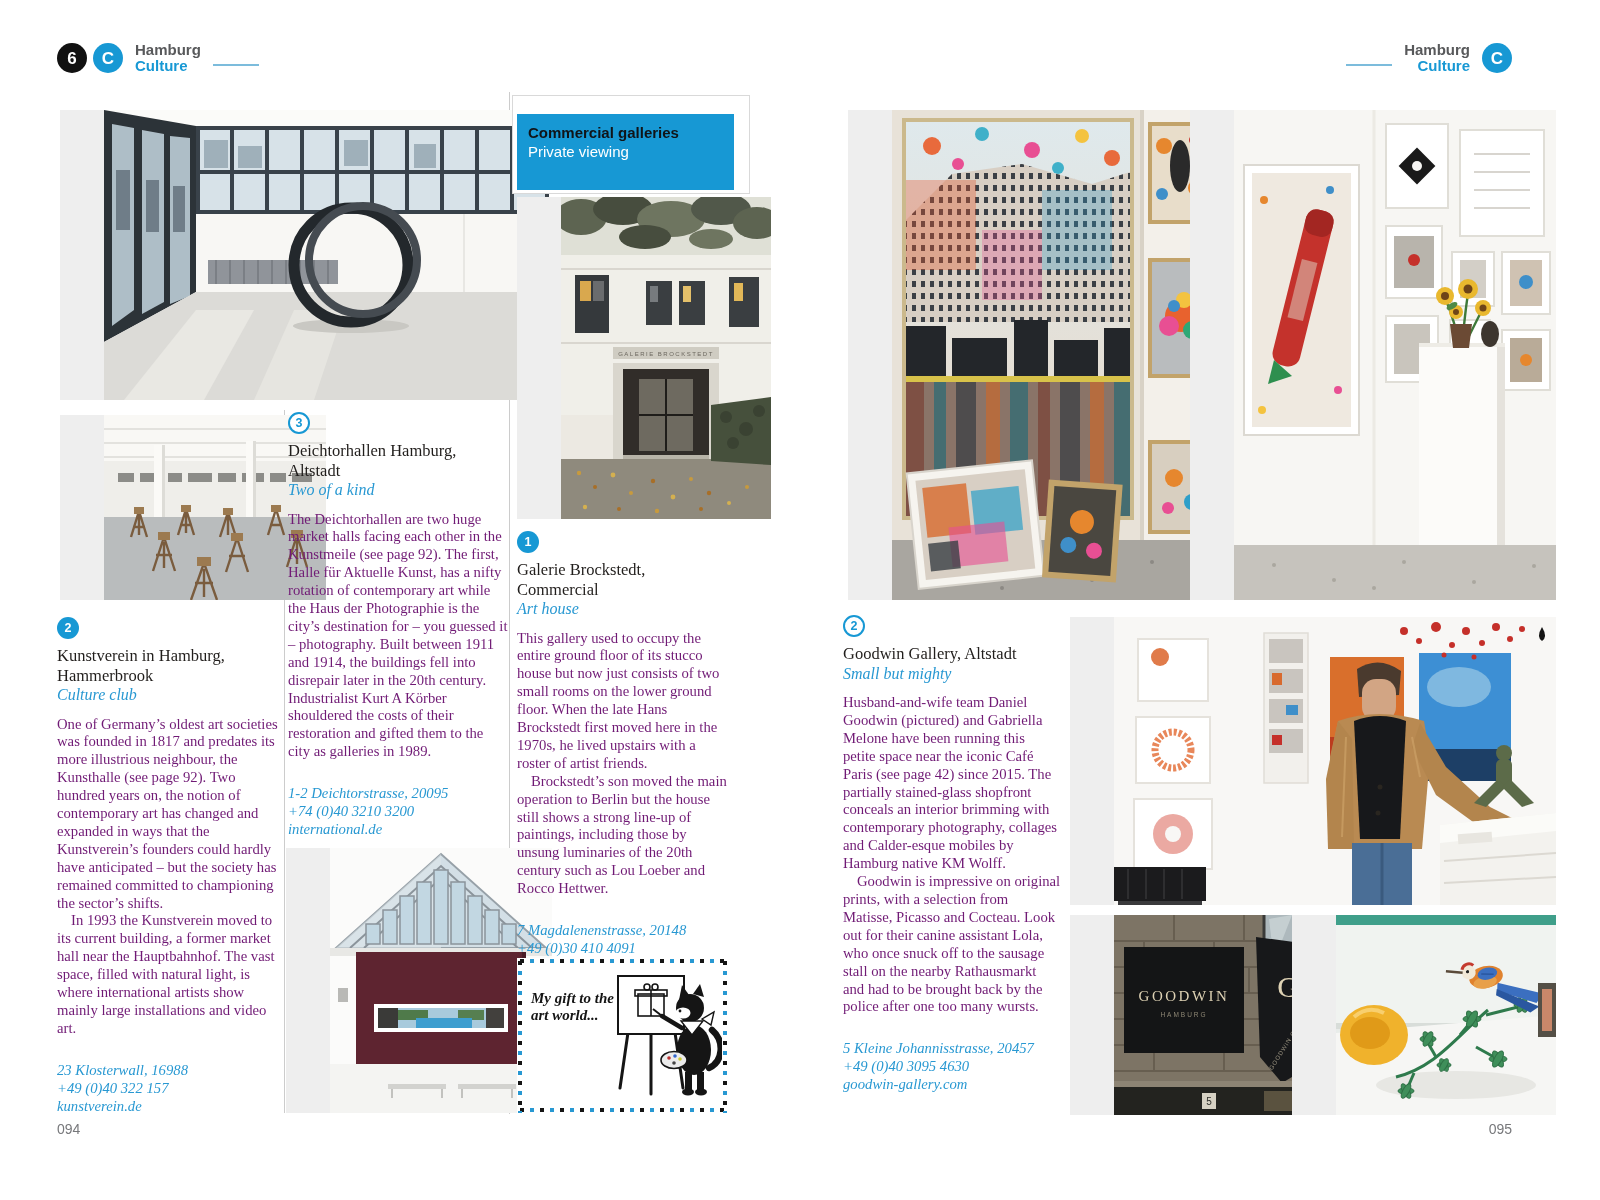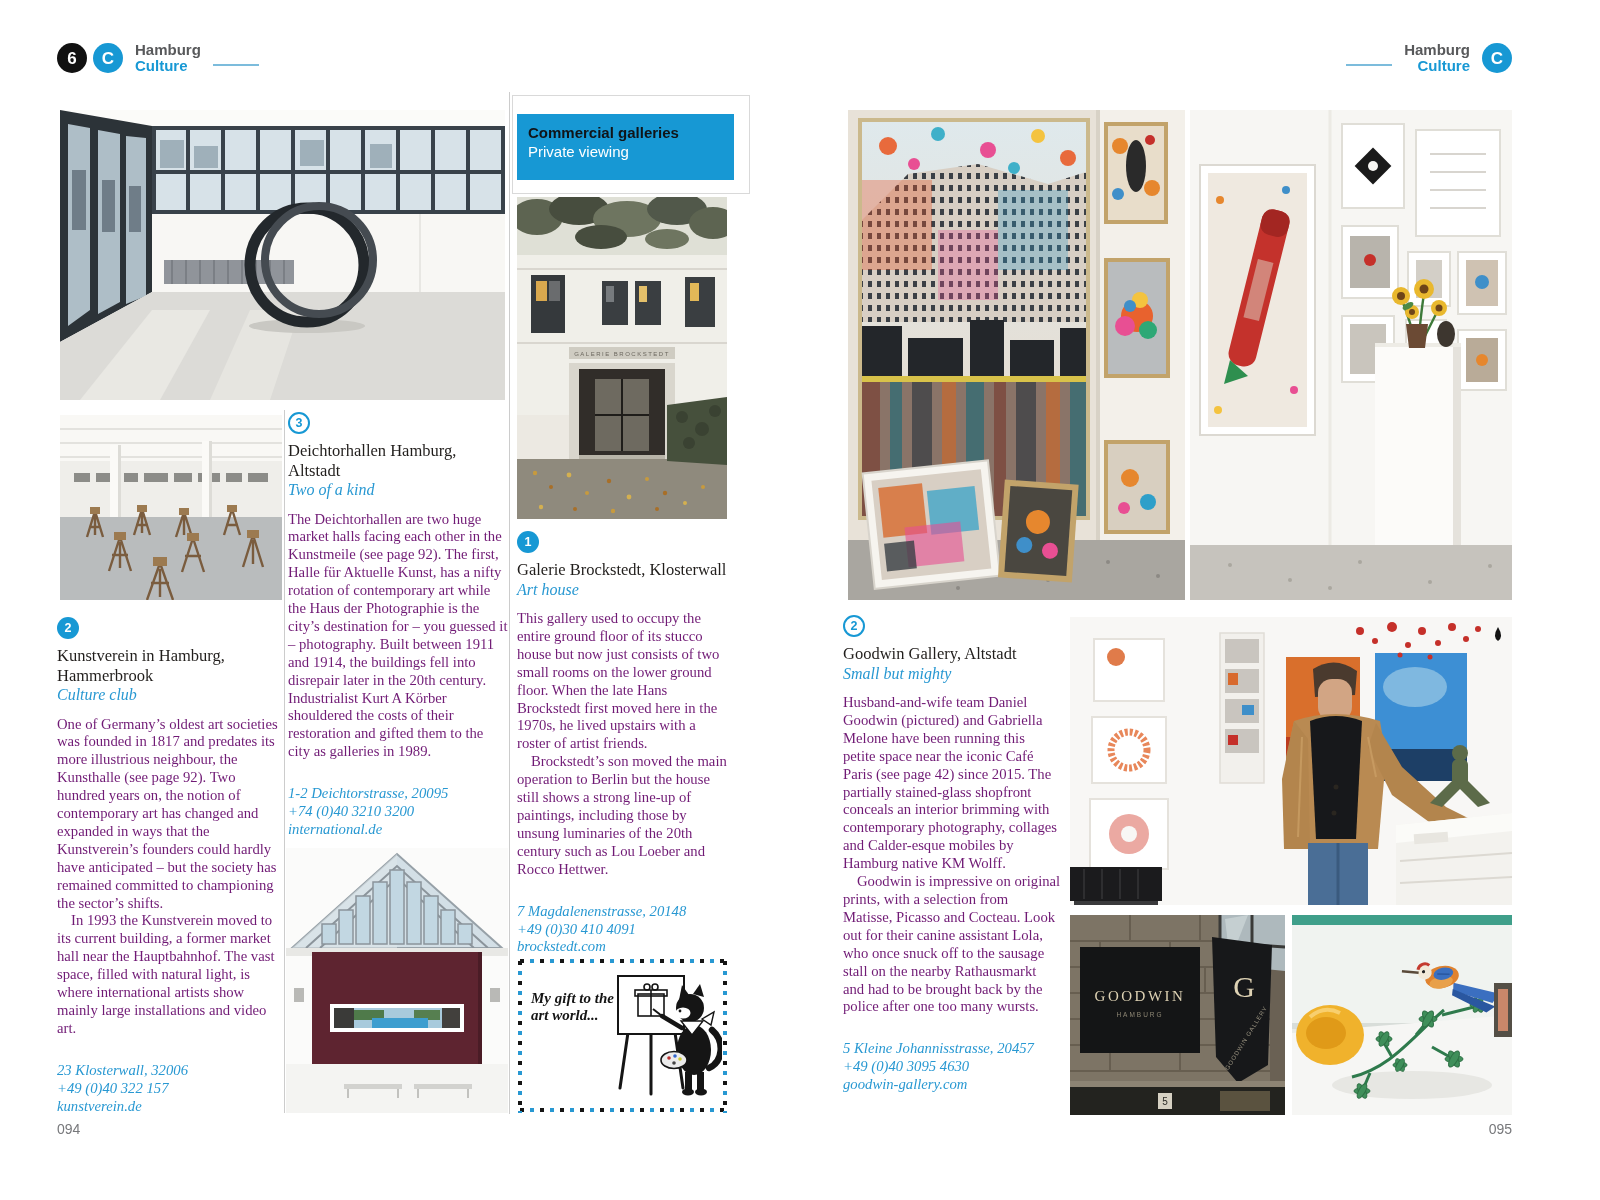--- a/index.html
+++ b/index.html
@@ -24,21 +24,21 @@
   .num.outline{border:2px solid #1798d4;color:#1798d4;background:#fff;line-height:18px;}
   .venue{font:normal 16.5px/19.5px "Liberation Serif",serif;color:#211e1c;margin:7px 0 0 0;}
   .tagline{font:italic 16px/19.5px "Liberation Serif",serif;color:#2898d2;}
   .body{margin-top:11px;}
   .body p{font:14.7px/17.9px "Liberation Serif",serif;color:#701a75;margin:0;}
   .body p + p{text-indent:14px;}
   .addr{font:italic 14.7px/17.9px "Liberation Serif",serif;color:#2898d2;margin-top:24px;}
   
   .rule{position:absolute;width:1px;background:#cccccc;}
   .pagenum{position:absolute;font:14px/14px "Liberation Sans",sans-serif;color:#77787b;}
-  .photo{position:absolute;overflow:hidden;background:#eee;}
+  .photo{position:absolute;overflow:hidden;background:#eee;padding-left:44px;}
   .photo svg{display:block;width:100%;height:100%;}
   
   .cat-card{position:absolute;background:#fff;border:1px solid #d9d9d9;}
   .cat-box{position:absolute;background:#1798d4;box-sizing:border-box;padding:9px 11px;}
   .cat-title{font:bold 15px/19px "Liberation Sans",sans-serif;color:#101418;}
   .cat-sub{font:15px/19px "Liberation Sans",sans-serif;color:#ffffff;}
   
   .gift{position:absolute;background:#ffffff;text-decoration:underline;}
   .gift .edge{position:absolute;}
   .gift .edge.h{left:0;right:0;height:6px;background-repeat:repeat-x;
@@ -189,21 +189,21 @@
 
   <div class="listing" style="left:57px;top:617px;width:228px;">
     <div class="num filled">2</div>
     <div class="venue">Kunstverein in Hamburg, Hammerbrook</div>
     <div class="tagline">Culture club</div>
     <div class="body">
       <p>One of Germany’s oldest art societies was founded in 1817 and predates its more illustrious neighbour, the Kunsthalle (see page 92). Two hundred years on, the notion of contemporary art has changed and expanded in ways that the Kunstverein’s founders could hardly have anticipated – but the society has remained committed to championing the sector’s shifts.</p>
       <p>In 1993 the Kunstverein moved to its current building, a former market hall near the Hauptbahnhof. The vast space, filled with natural light, is where international artists show mainly large installations and video art.</p>
     </div>
     <div class="addr">
-      <div>23 Klosterwall, 32006</div>
+      <div>23 Klosterwall, 16988</div>
       <div>+49 (0)40 322 157</div>
       <div>kunstverein.de</div>
     </div>
   </div>
 
   <div class="listing" style="left:288px;top:412px;width:220px;">
     <div class="num outline">3</div>
     <div class="venue">Deichtorhallen Hamburg, Altstadt</div>
     <div class="tagline">Two of a kind</div>
     <div class="body">
@@ -258,21 +258,21 @@
           <line x1="182" y1="241" x2="182" y2="250"></line>
         </g>
       <g fill="#b9b9b6">
           <rect x="8" y="140" width="10" height="14"></rect>
           <rect x="204" y="140" width="10" height="14"></rect>
         </g>
     </svg>
   </div>
 
   <div class="cat-card" style="left:512px;top:95px;width:236px;height:97px;"></div>
-  <div class="cat-box" style="left:517px;top:114px;width:217px;height:66px;">
+  <div class="cat-box" style="left:517px;top:114px;width:217px;height:76px;">
     <div class="cat-title">Commercial galleries</div>
     <div class="cat-sub">Private viewing</div>
   </div>
 
   <div class="photo" style="left:517px;top:197px;width:210px;height:322px;">
     <svg viewBox="0 0 210 322" preserveAspectRatio="none">
       <rect width="210" height="322" fill="#ece9e2"></rect>
       <g>
         <rect x="0" y="0" width="210" height="58" fill="#dfe0d6"></rect>
         <ellipse cx="20" cy="20" rx="26" ry="18" fill="#5d6451"></ellipse>
@@ -327,21 +327,21 @@
           <circle cx="58" cy="312" r="2" fill="#a86f28"></circle>
           <circle cx="96" cy="314" r="2.2" fill="#c79a3e"></circle>
           <circle cx="186" cy="290" r="2" fill="#c79a3e"></circle>
           <circle cx="140" cy="312" r="2" fill="#a86f28"></circle>
       </g>
     </svg>
   </div>
 
   <div class="listing" style="left:517px;top:531px;width:212px;">
     <div class="num filled">1</div>
-    <div class="venue">Galerie Brockstedt, Klosterwall</div>
+    <div class="venue">Galerie Brockstedt, Commercial</div>
     <div class="tagline">Art house</div>
     <div class="body">
       <p>This gallery used to occupy the entire ground floor of its stucco house but now just consists of two small rooms on the lower ground floor. When the late Hans Brockstedt first moved here in the 1970s, he lived upstairs with a roster of artist friends.</p>
       <p>Brockstedt’s son moved the main operation to Berlin but the house still shows a strong line-up of paintings, including those by unsung luminaries of the 20th century such as Lou Loeber and Rocco Hettwer.</p>
     </div>
     <div class="addr">
       <div>7 Magdalenenstrasse, 20148</div>
       <div>+49 (0)30 410 4091</div>
       <div>brockstedt.com</div>
     </div>

